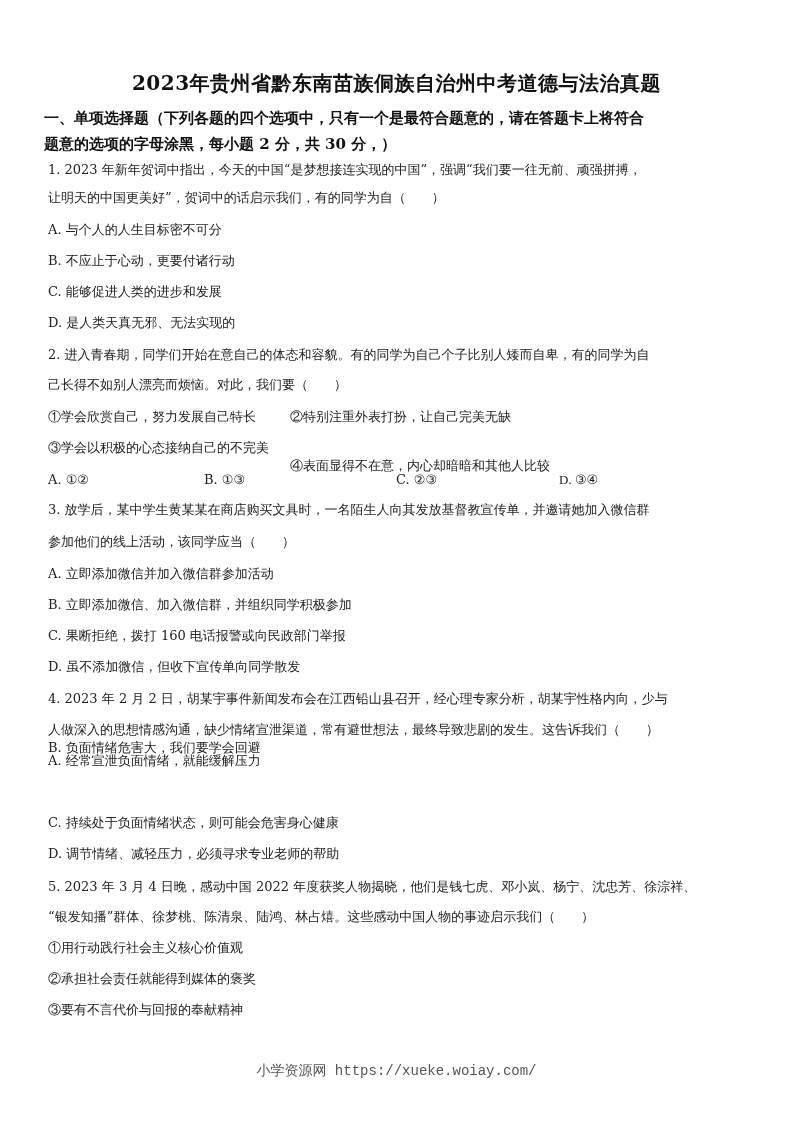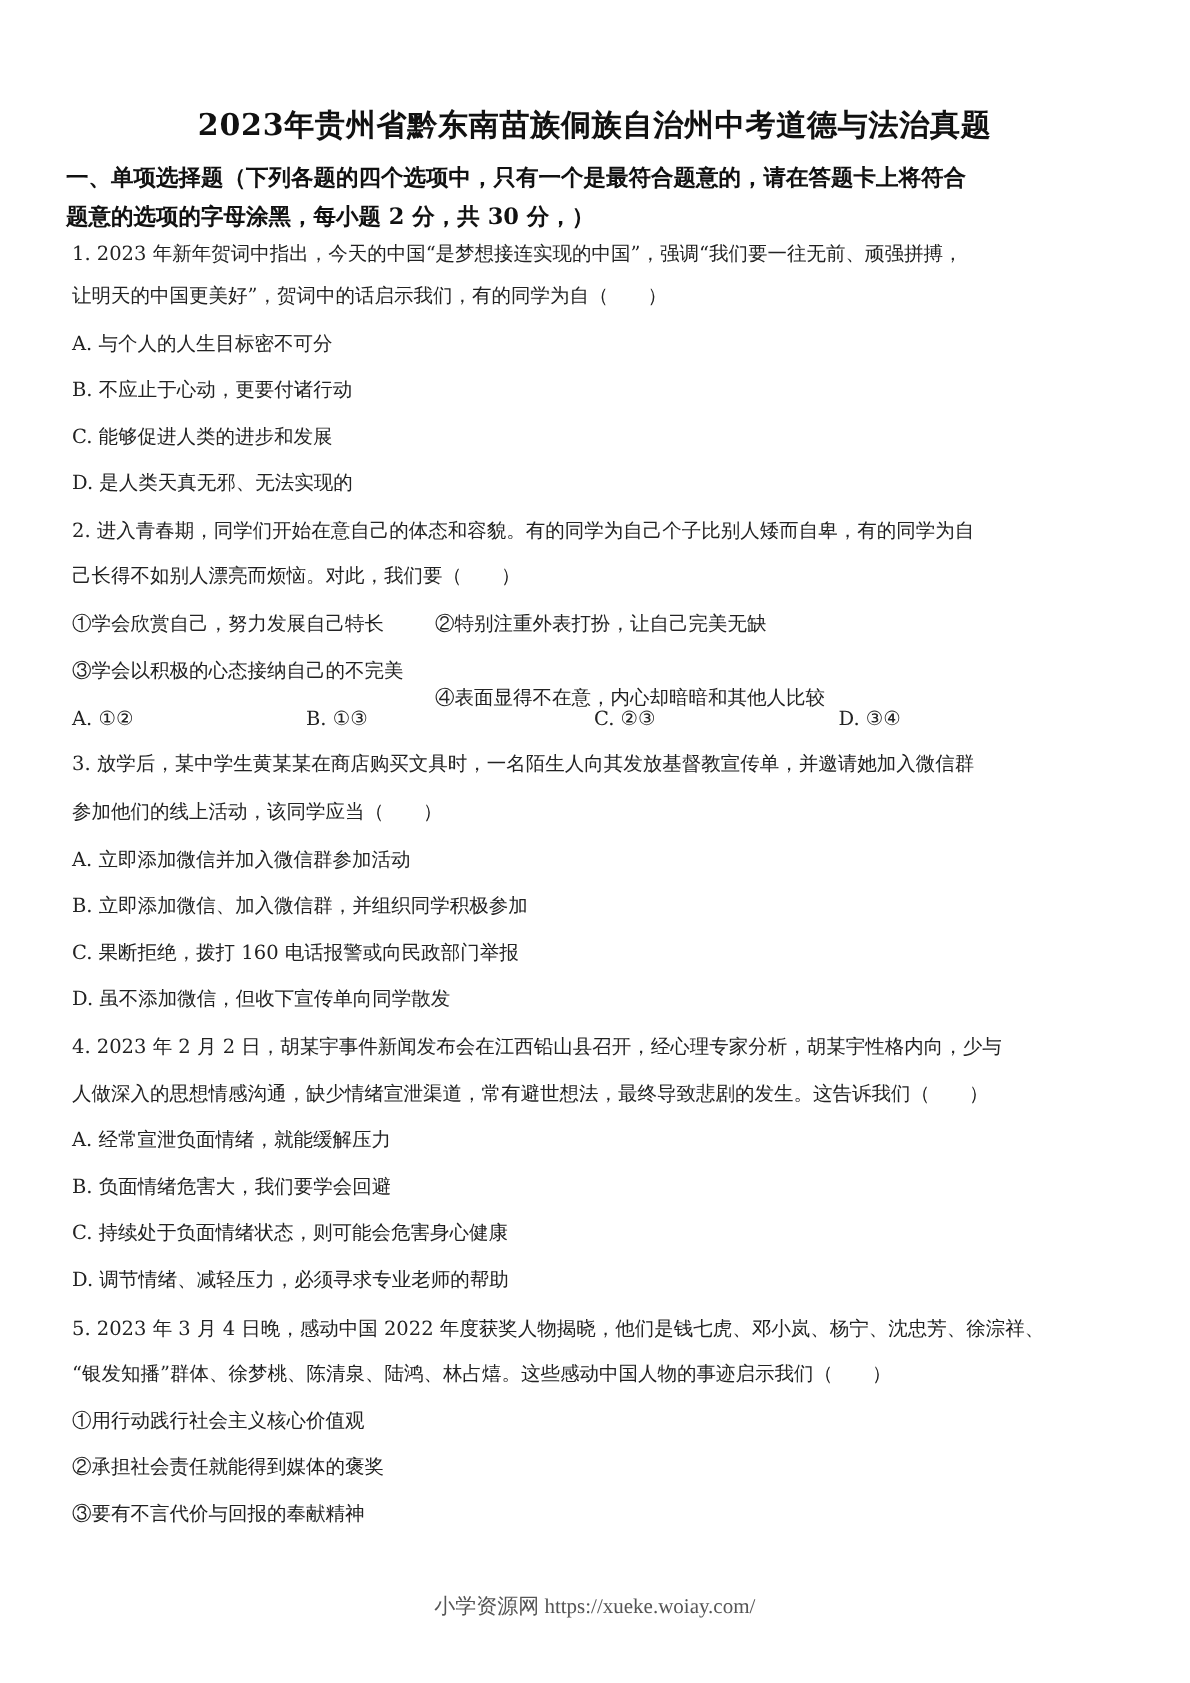--- a/index.html
+++ b/index.html
@@ -57,21 +57,21 @@
       line-height: 20px;
       white-space: nowrap;
       color: #222;
     }
     .footer {
       position: absolute;
       top: 1062px;
       left: 0;
       width: 793px;
       text-align: center;
-      font-family: Liberation Serif, serif;
+      font-family: Liberation Mono, monospace;
       font-size: 14px;
       color: #555;
     }
   </style>
 </head>
 <body>
 
 <div class="page">
 
   <div class="title">2023年贵州省黔东南苗族侗族自治州中考道德与法治真题</div>
@@ -90,33 +90,33 @@
 
   <div class="line" style="top:345px;">2. 进入青春期，同学们开始在意自己的体态和容貌。有的同学为自己个子比别人矮而自卑，有的同学为自</div>
   <div class="line" style="top:375px;">己长得不如别人漂亮而烦恼。对此，我们要（　　）</div>
   <div class="opt" style="top:407px; left:48px;">①学会欣赏自己，努力发展自己特长</div>
   <div class="opt" style="top:407px; left:290px;">②特别注重外表打扮，让自己完美无缺</div>
   <div class="opt" style="top:438px; left:48px;">③学会以积极的心态接纳自己的不完美</div>
   <div class="opt" style="top:456px; left:290px;">④表面显得不在意，内心却暗暗和其他人比较</div>
   <div class="opt" style="top:470px; left:48px;">A. ①②</div>
   <div class="opt" style="top:470px; left:204px;">B. ①③</div>
   <div class="opt" style="top:470px; left:396px;">C. ②③</div>
-  <div class="opt" style="top:470px; left:559px;">D. ③④</div>
+  <div class="opt" style="top:470px; left:559px;font-family:Liberation Serif, serif;">D. ③④</div>
 
   <div class="line" style="top:500px;">3. 放学后，某中学生黄某某在商店购买文具时，一名陌生人向其发放基督教宣传单，并邀请她加入微信群</div>
   <div class="line" style="top:532px;">参加他们的线上活动，该同学应当（　　）</div>
   <div class="line" style="top:595px;">B.  立即添加微信、加入微信群，并组织同学积极参加</div>
   <div class="line" style="top:564px;">A.  立即添加微信并加入微信群参加活动</div>
   <div class="line" style="top:626px;">C.  果断拒绝，拨打 160 电话报警或向民政部门举报</div>
   <div class="line" style="top:657px;">D.  虽不添加微信，但收下宣传单向同学散发</div>
 
   <div class="line" style="top:689px;">4. 2023 年 2 月 2 日，胡某宇事件新闻发布会在江西铅山县召开，经心理专家分析，胡某宇性格内向，少与</div>
   <div class="line" style="top:720px;">人做深入的思想情感沟通，缺少情绪宣泄渠道，常有避世想法，最终导致悲剧的发生。这告诉我们（　　）</div>
   <div class="line" style="top:751px;">A.  经常宣泄负面情绪，就能缓解压力</div>
-  <div class="line" style="top:782px;">B.  负面情绪危害大，我们要学会回避</div>
+  <div class="line" style="top:738px;">B.  负面情绪危害大，我们要学会回避</div>
   <div class="line" style="top:813px;text-align:center;">C.  持续处于负面情绪状态，则可能会危害身心健康</div>
   <div class="line" style="top:844px;">D.  调节情绪、减轻压力，必须寻求专业老师的帮助</div>
 
   <div class="line" style="top:877px;">5. 2023 年 3 月 4 日晚，感动中国 2022 年度获奖人物揭晓，他们是钱七虎、邓小岚、杨宁、沈忠芳、徐淙祥、</div>
   <div class="line" style="top:907px;">“银发知播”群体、徐梦桃、陈清泉、陆鸿、林占熺。这些感动中国人物的事迹启示我们（　　）</div>
   <div class="line" style="top:938px;">①用行动践行社会主义核心价值观</div>
   <div class="line" style="top:969px;">②承担社会责任就能得到媒体的褒奖</div>
   <div class="line" style="top:1000px;">③要有不言代价与回报的奉献精神</div>
 
   <div class="footer">小学资源网 https://xueke.woiay.com/</div>

